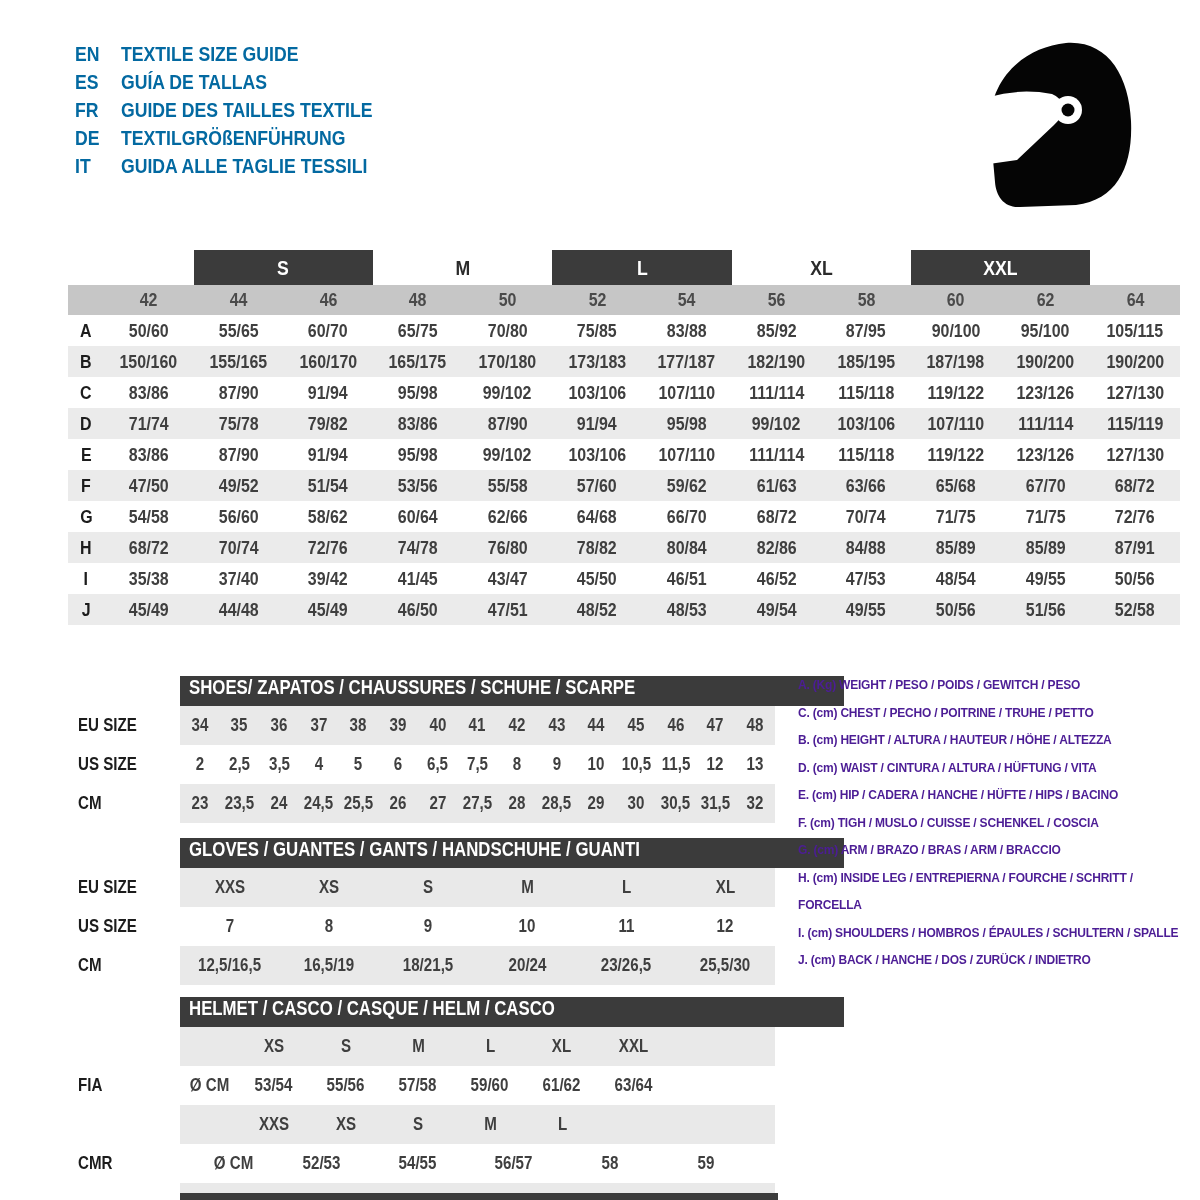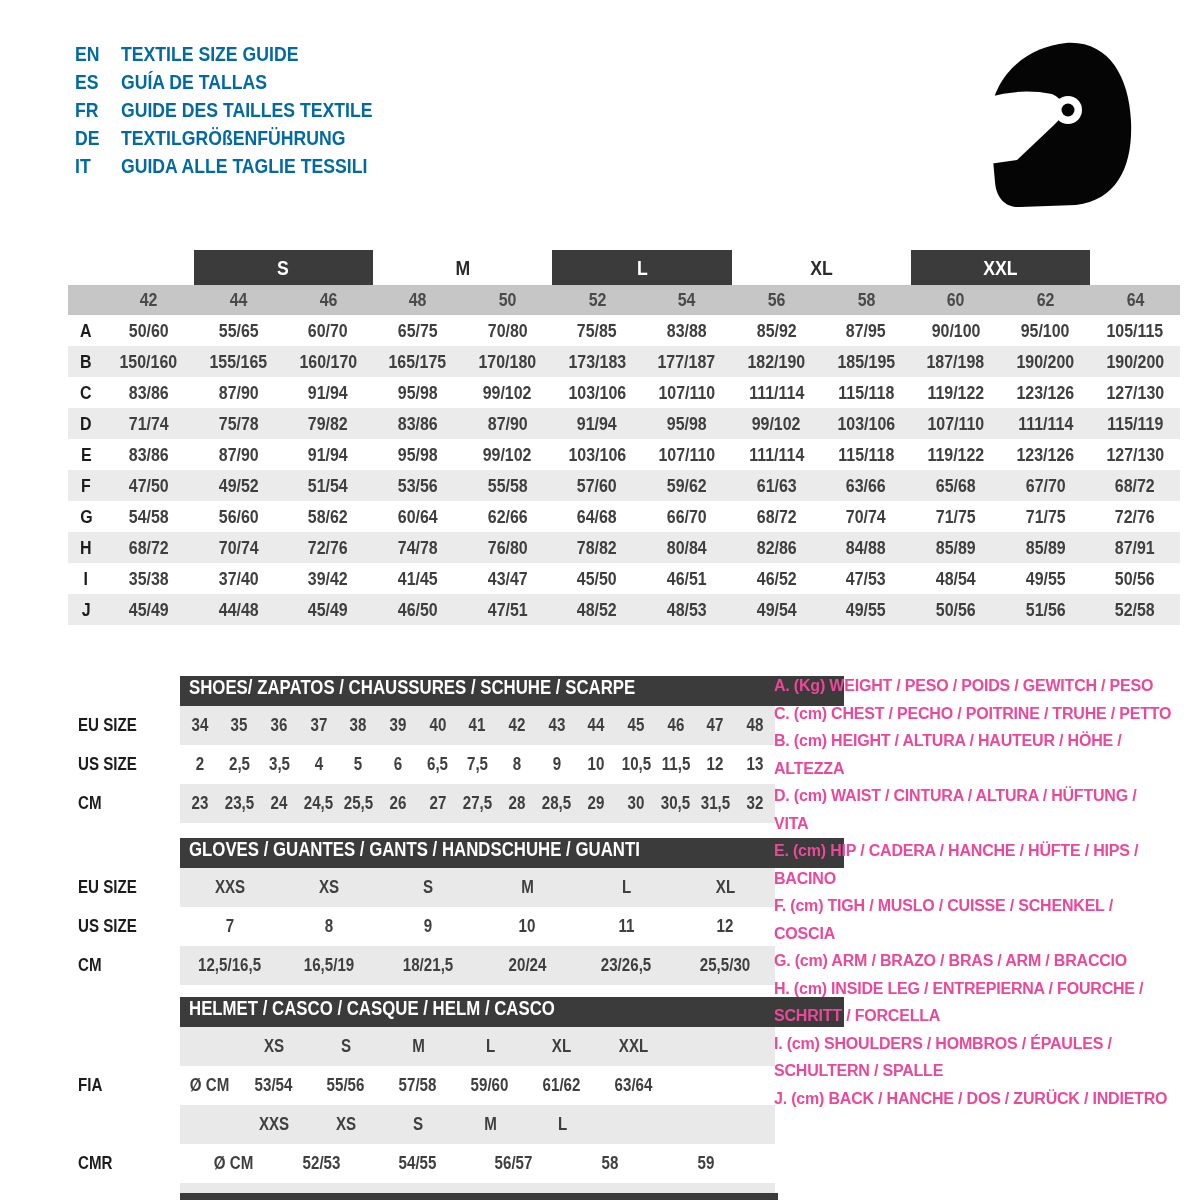--- a/index.html
+++ b/index.html
@@ -40,21 +40,21 @@
   .bar{margin-left:112px;width:664px;height:30px;background:#3b3b3b;color:#ffffff;
        display:flex;padding-left:9px;box-sizing:border-box;font-size:20px;}
   .srow{display:grid;height:39px;}
   .srow.banded{background:linear-gradient(to right,#ffffff 112px,#e9e9e9 112px);}
   .slabel{display:flex;align-items:center;padding-left:10px;font-size:18px;color:#1c1c1c;}
   .sval{display:flex;align-items:center;justify-content:center;font-size:18px;color:#3f3f3f;}
   #gloves{margin-top:15px;}
   #helmet{margin-top:12px;}
 
   
-  #legend{left:774px;top:672px;width:398px;font-size:16px;line-height:27.5px;color:#ec4899;}
+  #legend{left:798px;top:672px;width:398px;font-size:12px;line-height:27.5px;color:#4c1d95;}
   .legend-item{letter-spacing:-0.2px;}
 
   
   #bottom-bar{left:180px;top:1193px;width:598px;height:7px;background:#3b3b3b;}
 </style>
 </head>
 <body>
 
 <div id="titles" class="abs">
     <div class="title-line">

